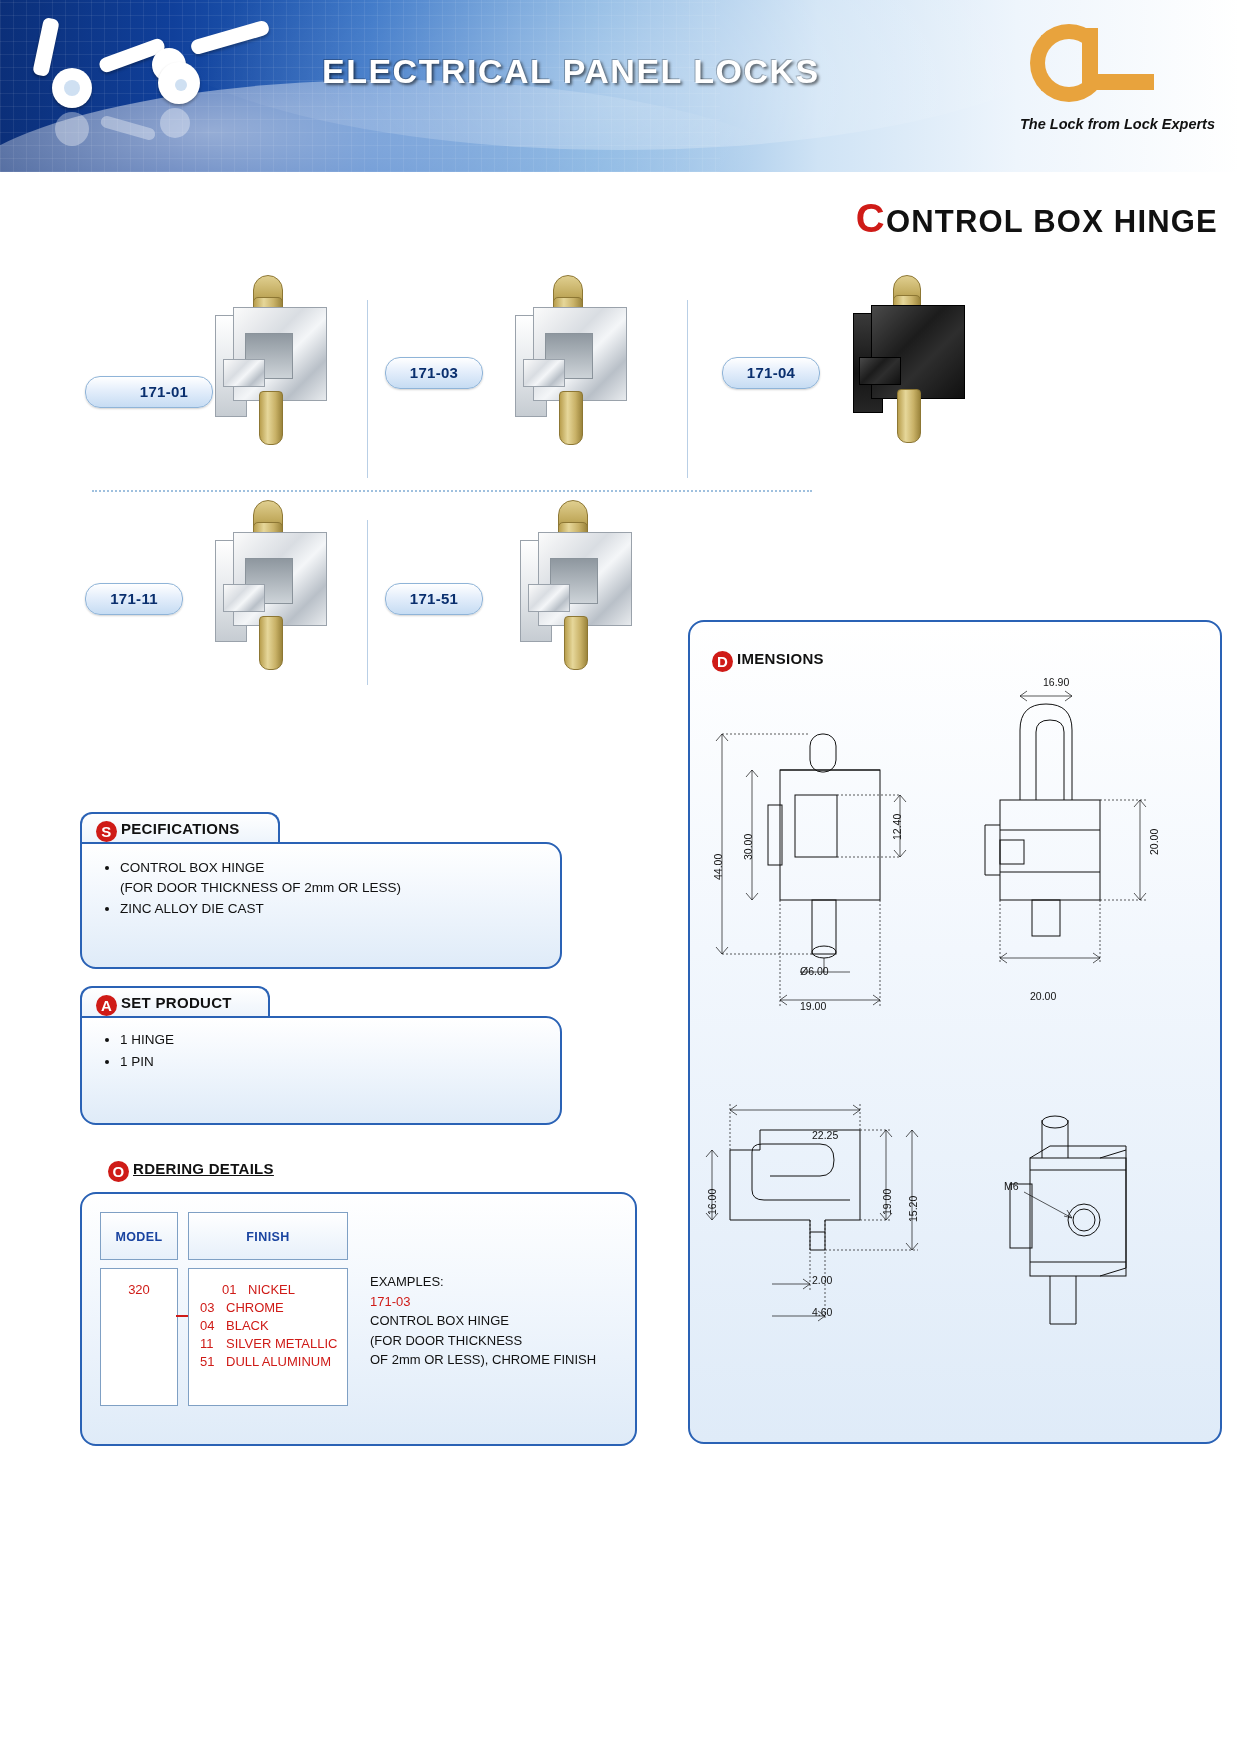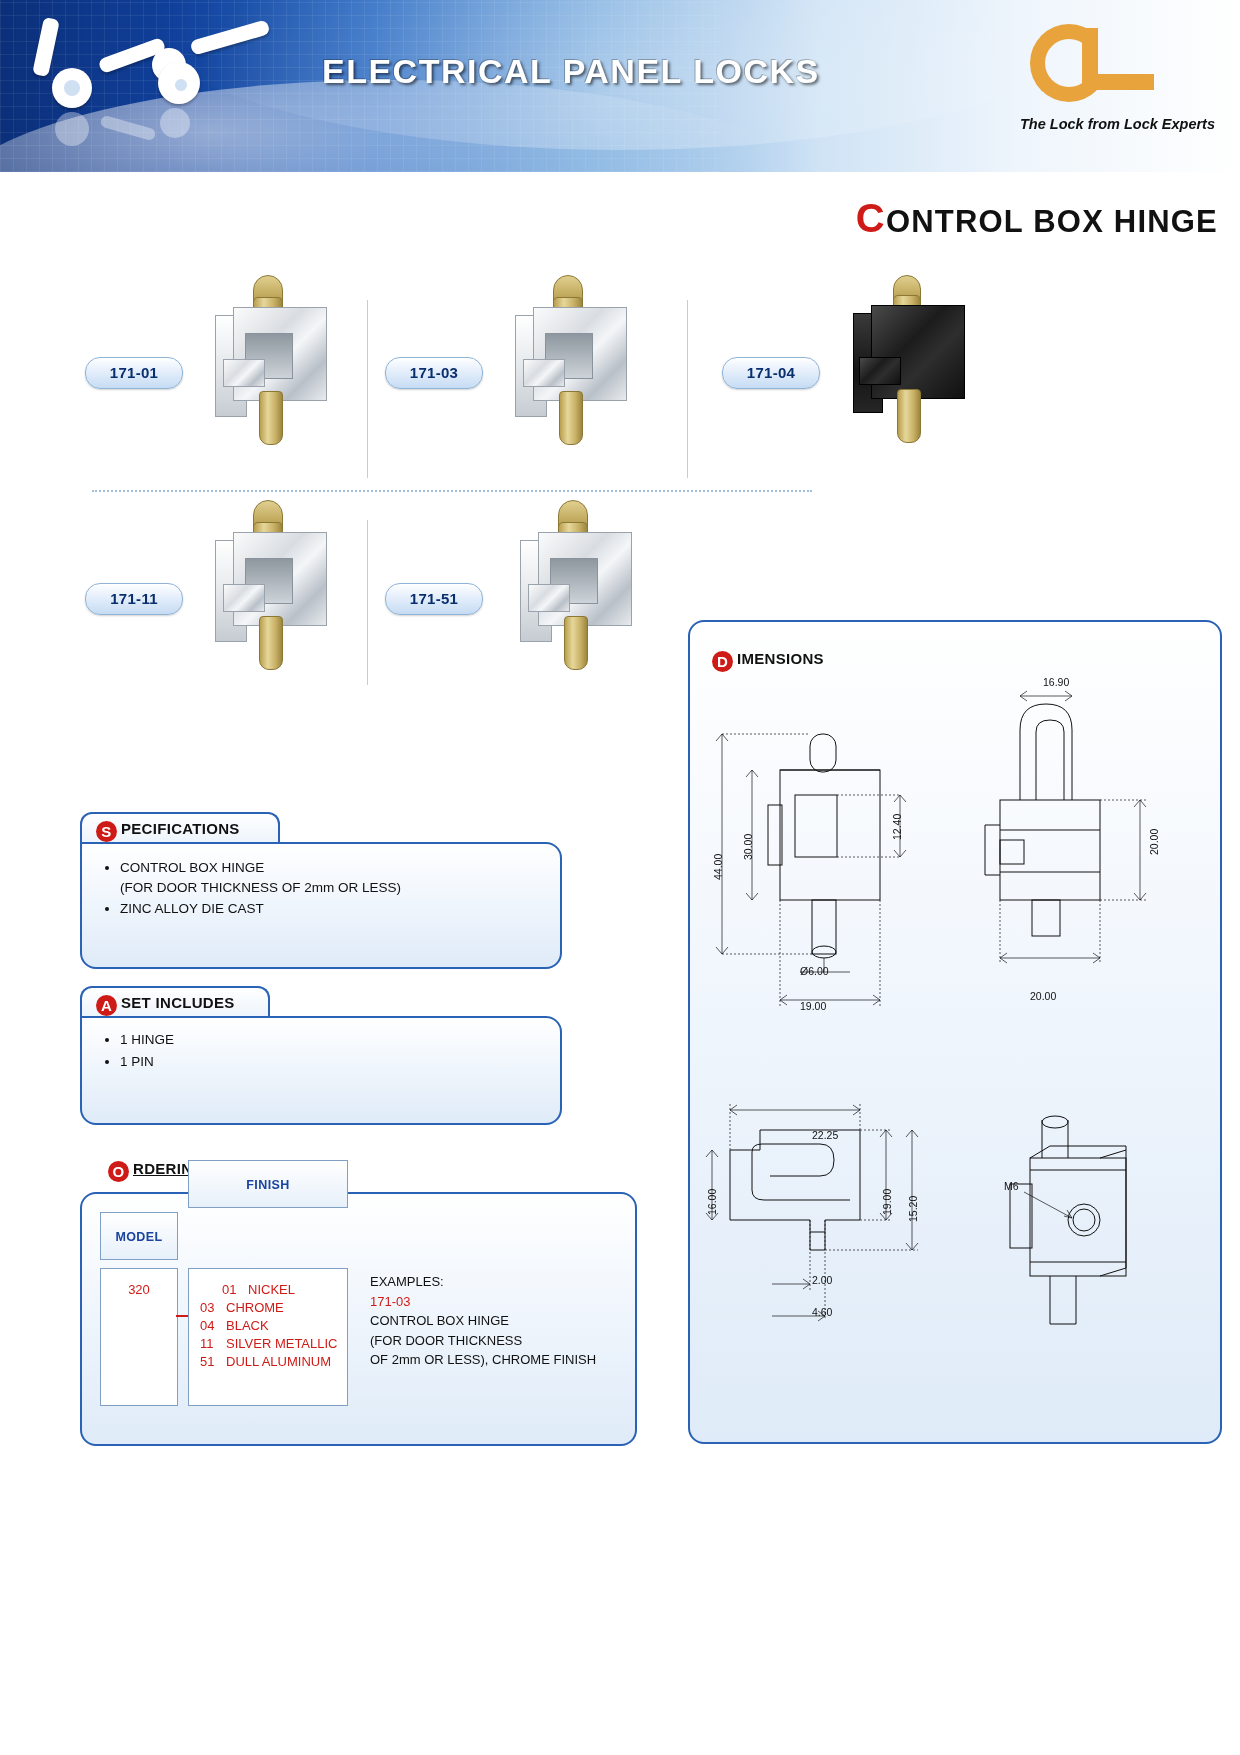--- a/index.html
+++ b/index.html
@@ -327,21 +327,21 @@
     <div class="logo-l"></div>
     <div class="logo-l2"></div>
   </div>
   <div class="logo-tag">The Lock from Lock Experts</div>
 </div>
 
 <div class="page-title">
   <span class="cap">C</span><span>ONTROL BOX HINGE</span>
 </div>
 
-<div class="badge" style="left:85px; top:357px;">171-01</div>
+<div class="badge" style="left:85px; top:376px;padding-left:30px;">171-01</div>
 <div class="hinge" style="left:205px; top:275px; width:150px; height:185px;">
   <div class="hg-pin-top" style="left:48px; top:0; width:28px; height:34px;"></div>
   <div class="hg-pin" style="left:48px; top:22px; width:28px; height:40px;"></div>
   <div class="hg-flange" style="left:10px; top:40px; width:30px; height:100px;"></div>
   <div class="hg-body" style="left:28px; top:32px; width:92px; height:92px;"></div>
   <div class="hg-slot" style="left:40px; top:58px; width:46px; height:44px;"></div>
   <div class="hg-body" style="left:18px; top:84px; width:40px; height:26px;"></div>
   <div class="hg-pin" style="left:54px; top:116px; width:22px; height:52px; border-radius:4px 4px 10px 10px;"></div>
 </div>
 
@@ -412,36 +412,36 @@
       <span>CONTROL BOX HINGE</span>
       <span class="sub">(FOR DOOR THICKNESS OF 2mm OR LESS)</span>
     </li>
     <li><span>ZINC ALLOY DIE CAST</span></li>
   </ul>
 </div>
 
 <div class="panel-tab" style="left:80px; top:986px; width:186px;"></div>
 <div class="panel" style="left:80px; top:1016px; width:478px; height:105px; border-radius:0 16px 16px 16px;"></div>
 <div class="sec-head" style="left:96px; top:994px;">
-  <span class="cap">A</span><span>SET INCLUDES</span>
+  <span class="cap">A</span><span>SET PRODUCT</span>
 </div>
 <div class="bullets" style="left:100px; top:1030px; width:430px;">
   <ul>
     <li><span>1 HINGE</span></li>
     <li><span>1 PIN</span></li>
   </ul>
 </div>
 
 <div class="sec-head" style="left:108px; top:1160px;text-decoration:underline;">
   <span class="cap">O</span><span>RDERING DETAILS</span>
 </div>
 <div class="panel" style="left:80px; top:1192px; width:553px; height:250px;"></div>
 
 <div class="ord-colhead" style="left:100px; top:1212px; width:78px; height:48px; line-height:48px;">MODEL</div>
-<div class="ord-colhead" style="left:188px; top:1160px; width:160px; height:48px; line-height:48px;">FINISH</div>
+<div class="ord-colhead" style="left:188px; top:1212px; width:160px; height:48px; line-height:48px;">FINISH</div>
 
 <div class="ord-col" style="left:100px; top:1268px; width:78px; height:138px;"></div>
 <div class="ord-col" style="left:188px; top:1268px; width:160px; height:138px;"></div>
 <div class="ord-model" style="left:102px; top:1282px;">320</div>
 <div class="dash" style="left:176px; top:1315px;"></div>
 
 <div class="fin-row" style="left:200px; top:1282px;margin-left:22px;">
   <span class="fin-code">01</span><span>NICKEL</span>
 </div>
 <div class="fin-row" style="left:200px; top:1300px;">

